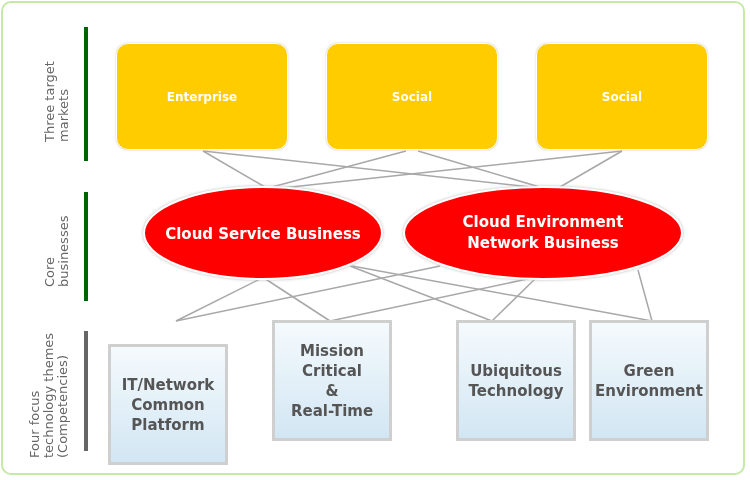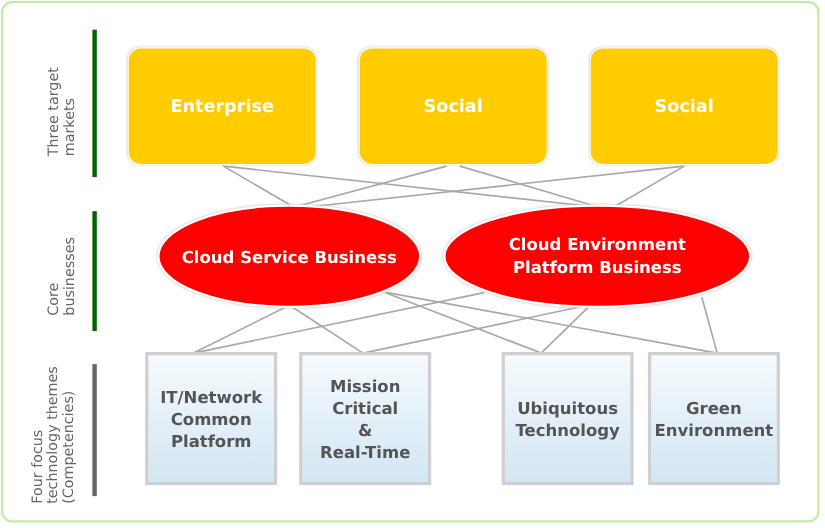--- a/index.html
+++ b/index.html
@@ -8,21 +8,21 @@
   .frame { position:absolute; left:1px; top:1px; width:744px; height:474px;
            border:2px solid #c6e9a6; border-radius:10px; background:#ffffff; box-sizing:border-box; }
   .side-label { position:absolute; transform-origin:center center; transform:rotate(-90deg);
                 color:#666666; font-size:13px; line-height:14px; text-align:left; white-space:nowrap; }
   .side-bar { position:absolute; left:84px; width:4px; }
   .bar-green { background:#006400; }
   .bar-grey { background:#666666; }
   .market { position:absolute; top:43px; height:107px; width:172px; background:#ffcc00;
             border:1.5px solid #ffffff; box-shadow:0 0 2px #c8c8c8; border-radius:12px;
             display:flex; align-items:center; justify-content:center;
-            color:#ffffff; font-weight:bold; font-size:16px; box-sizing:border-box; }
+            color:#ffffff; font-weight:bold; font-size:12px; box-sizing:border-box; }
   .tech { position:absolute; top:320px; height:121px; width:120px;
           background:linear-gradient(#f5fafd, #d2e6f3);
           border:3px solid #cfcfcf; box-sizing:border-box;
           display:flex; align-items:center; justify-content:center; text-align:center;
           color:#555555; font-weight:bold; font-size:15px; line-height:20px; white-space:pre-line; }
   svg.links { position:absolute; left:0; top:0; }
   .ellipse-label { position:absolute; color:#ffffff; font-weight:bold; font-size:15px;
                    line-height:21px; text-align:center; white-space:pre-line;
                    display:flex; align-items:center; justify-content:center; }
 </style>
@@ -68,23 +68,23 @@
       <ellipse cx="543" cy="233" rx="139" ry="46" fill="#ff0000" stroke="#ffffff" stroke-width="2" style="filter:drop-shadow(0 0 1.5px #bbbbbb)"></ellipse>
     </g>
 </svg>
 
 <div class="market" style="left:116px;">Enterprise</div>
 <div class="market" style="left:326px;">Social</div>
 <div class="market" style="left:536px;">Social</div>
 
 <div class="ellipse-label" style="left:145px;top:212px;width:236px;height:44px;">Cloud Service Business</div>
 <div class="ellipse-label" style="left:405px;top:210px;width:276px;height:46px;">Cloud Environment
-Platform Business</div>
+Network Business</div>
 
-<div class="tech" style="left:132px;">IT/Network
+<div class="tech" style="left:108px;margin-top:24px;">IT/Network
 Common
 Platform</div>
 <div class="tech" style="left:272px;">Mission
 Critical
 &amp;
 Real-Time</div>
 <div class="tech" style="left:456px;">Ubiquitous
 Technology</div>
 <div class="tech" style="left:589px;">Green
 Environment</div>

